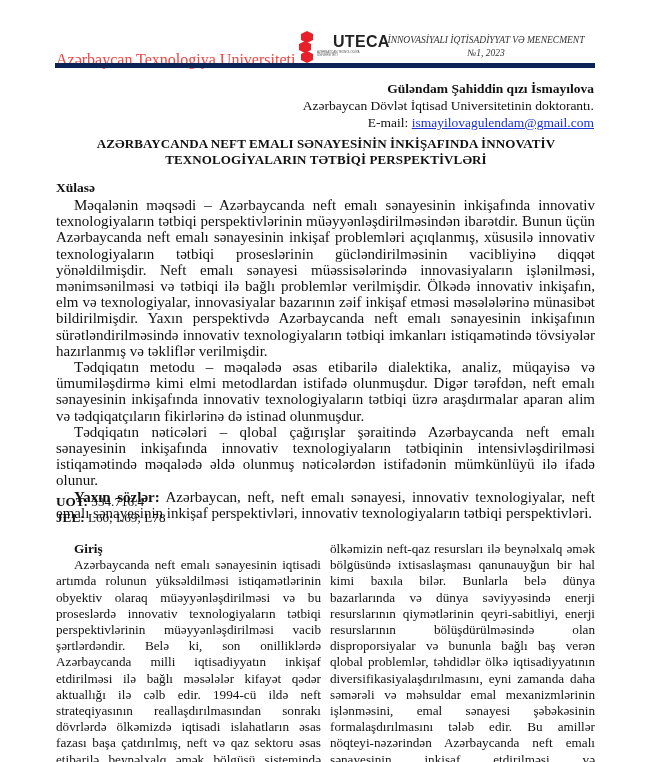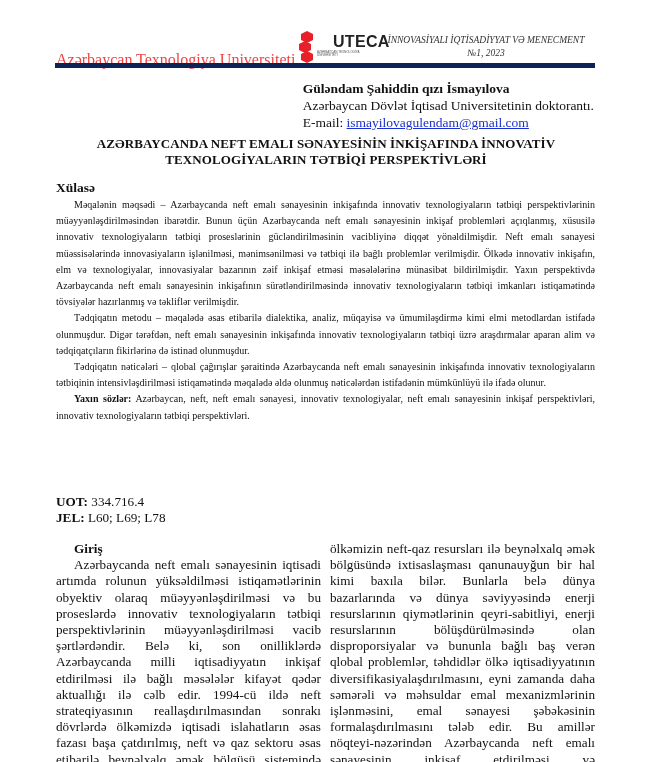--- a/index.html
+++ b/index.html
@@ -29,39 +29,39 @@
     .hdr-right {
       position: absolute; left: 386px; top: 34px; width: 200px;
       font-size: 9.5px; font-style: italic; color: #333; text-align: center; line-height: 13px;
     }
     .hdr-rule {
       position: absolute; left: 55px; top: 63px; width: 540px; height: 5px; background: #0c2356;
     }
 
     
     .author {
-      position: absolute; right: 57px; top: 80px; text-align: left;
+      position: absolute; right: 57px; top: 80px; text-align: right;
       font-size: 13.5px; line-height: 17px;
     }
     .author .name { font-weight: bold; }
     .author a { color: #1a2fd0; text-decoration: underline; }
 
     
     .title {
       position: absolute; left: 56px; top: 136px; width: 540px; text-align: center;
       font-weight: bold; font-size: 13px; line-height: 16px; letter-spacing: 0.1px;
     }
     .abs-head {
       position: absolute; left: 56px; top: 180px; width: 540px; 
       font-weight: bold; font-size: 13.5px;
     }
 
     .body-text {
       position: absolute; left: 56px; width: 539px;
-      font-size: 10px; line-height: 16.2px; text-align: justify;
+      font-size: 15px; line-height: 16.2px; text-align: justify;
     }
     .body-text p { margin: 0; text-indent: 18px; }
     .abstract { top: 197px; }
     .kw-label { font-weight: bold; }
 
     .codes {
       position: absolute; left: 56px; top: 494px; font-size: 13.2px; line-height: 16px;
     }
     .codes b { font-weight: bold; }
 

